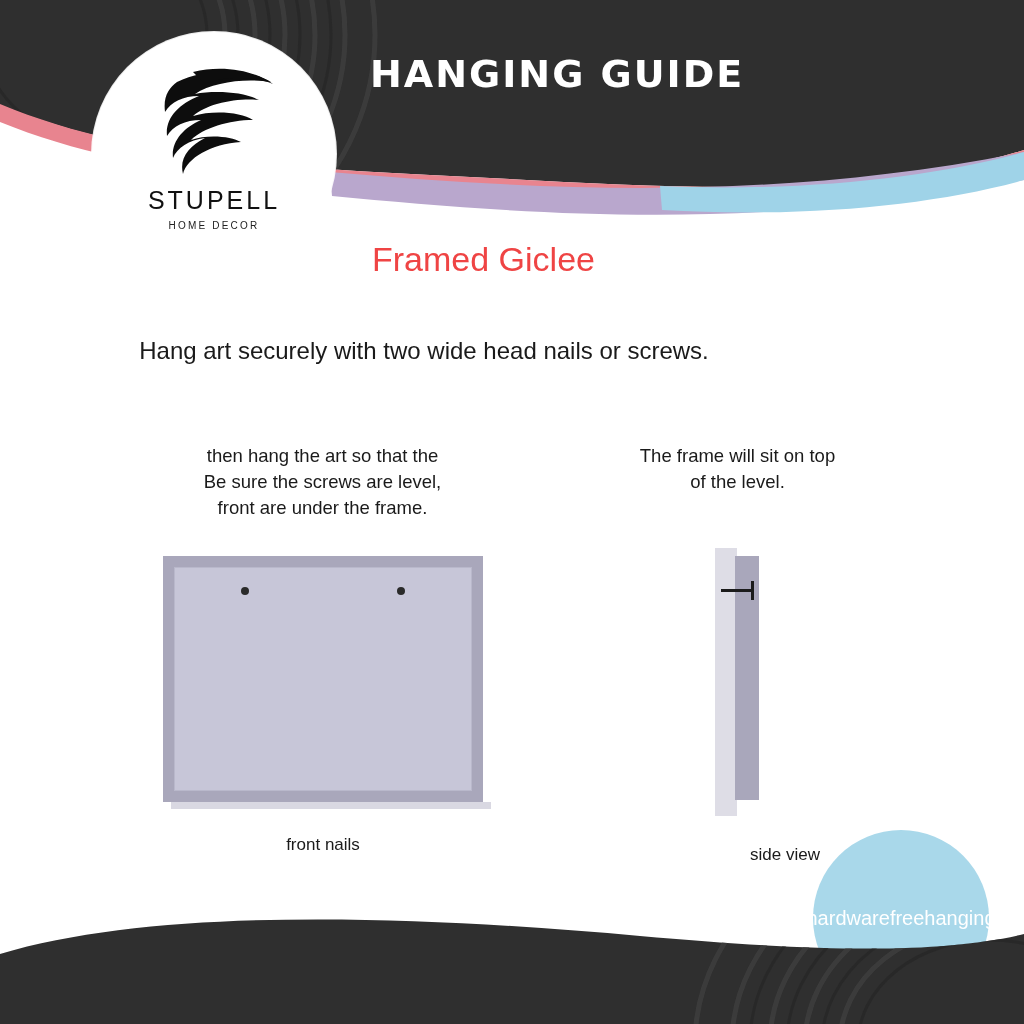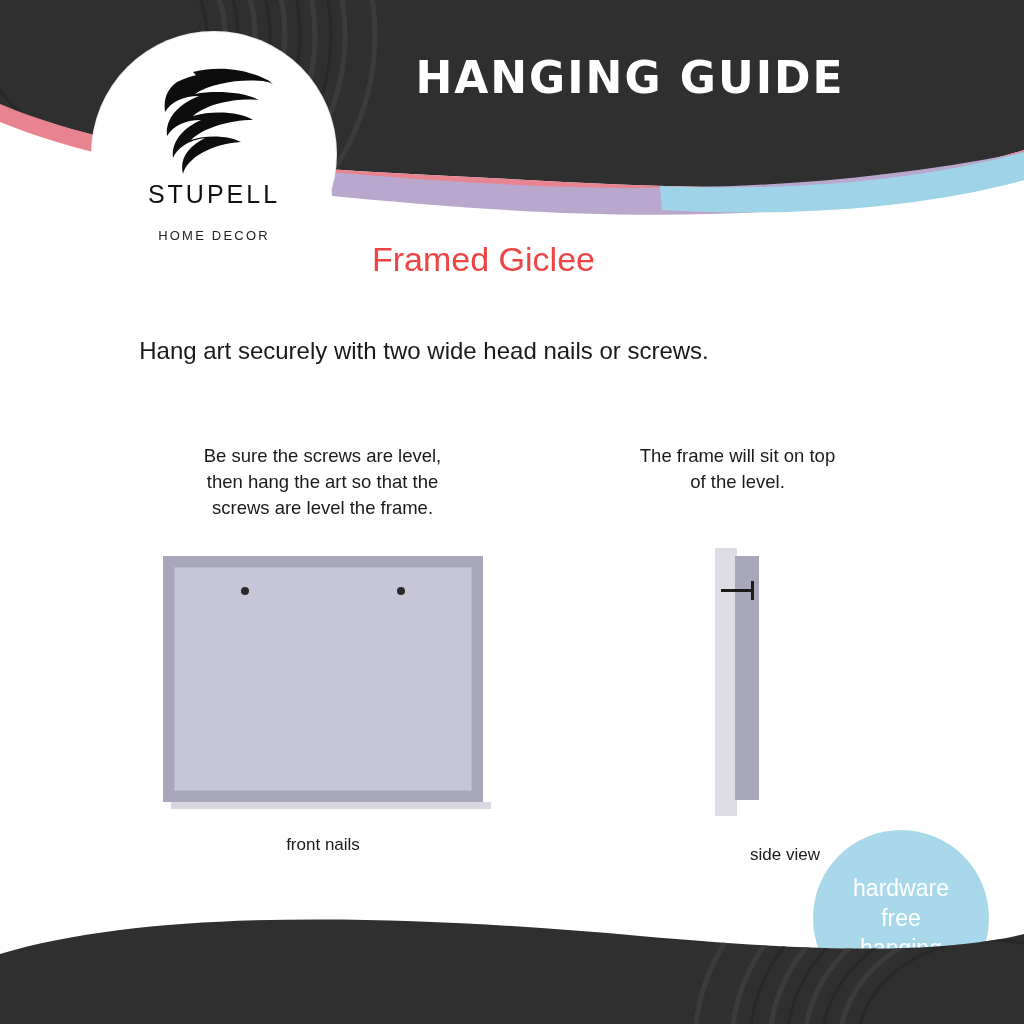--- a/index.html
+++ b/index.html
@@ -55,37 +55,37 @@
   }
   .logo-mark {
     width: 130px;
     height: 118px;
     display: block;
   }
   .logo-name {
     font-size: 25px;
     letter-spacing: 3px;
     color: #111111;
+    margin-top: 6px;
     font-family: "Liberation Sans", sans-serif;
   }
   .logo-sub {
-    font-size: 13px;
+    font-size: 10px;
     letter-spacing: 2.2px;
     color: #222222;
-    margin-top: 19px;
+    margin-top: 5px;
   }
 
   
   .guide-title {
     position: absolute;
     left: 370px;
     top: 52px;
     width: 520px;
-    text-align: center;
-    font-size: 44px;
+    font-size: 38px;
     letter-spacing: 2px;
     color: #ffffff;
     font-weight: bold;
     font-family: "DejaVu Sans", sans-serif;
   }
   .product-type {
     position: absolute;
     left: 372px;
     top: 240px;
     font-size: 34px;
@@ -208,25 +208,25 @@
   
   .badge {
     position: absolute;
     left: 813px;
     top: 830px;
     width: 176px;
     height: 176px;
     border-radius: 50%;
     background: #a9d8ea;
     display: flex;
-    flex-direction: column;
+    flex-direction: row;
     align-items: center;
     justify-content: center;
     color: #ffffff;
-    font-size: 23px;
+    font-size: 20px;
     line-height: 30px;
     text-align: right;
   }
 </style>
 </head>
 <body>
 
 <div id="page">
 
   <div class="top-banner">
@@ -269,23 +269,23 @@
     </svg>
     <div class="logo-name">STUPELL</div>
     <div class="logo-sub">HOME DECOR</div>
   </div>
 
   <div class="guide-title">HANGING GUIDE</div>
   <div class="product-type">Framed Giclee</div>
   <div class="main-instruction">Hang art securely with two wide head nails or screws.</div>
 
   <div class="col col-left">
+    <div class="col-caption">then hang the art so that the</div>
     <div class="col-caption">Be sure the screws are level,</div>
-    <div class="col-caption">then hang the art so that the</div>
-    <div class="col-caption">screws are level the frame.</div>
+    <div class="col-caption">front are under the frame.</div>
   </div>
 
   <div class="col col-right">
     <div class="col-caption">The frame will sit on top</div>
     <div class="col-caption">of the level.</div>
   </div>
 
   <div class="front-wrap">
     <div class="front-frame"></div>
     <div class="front-inner"></div>

